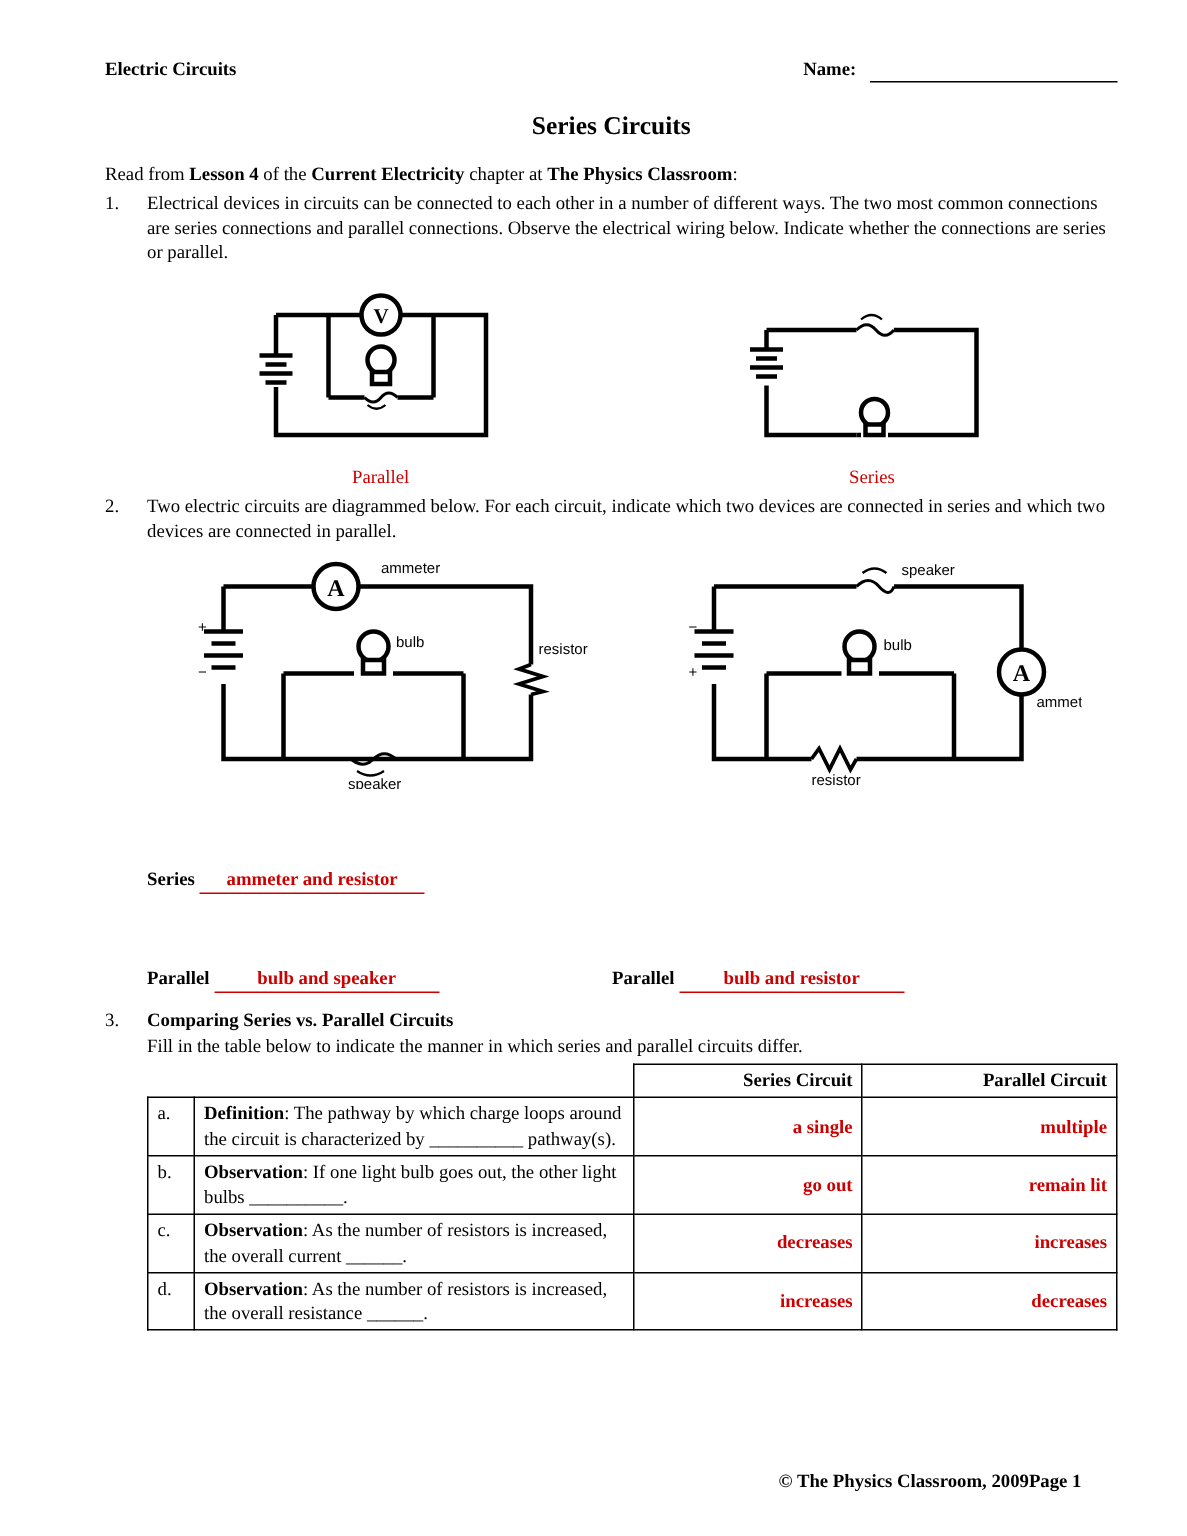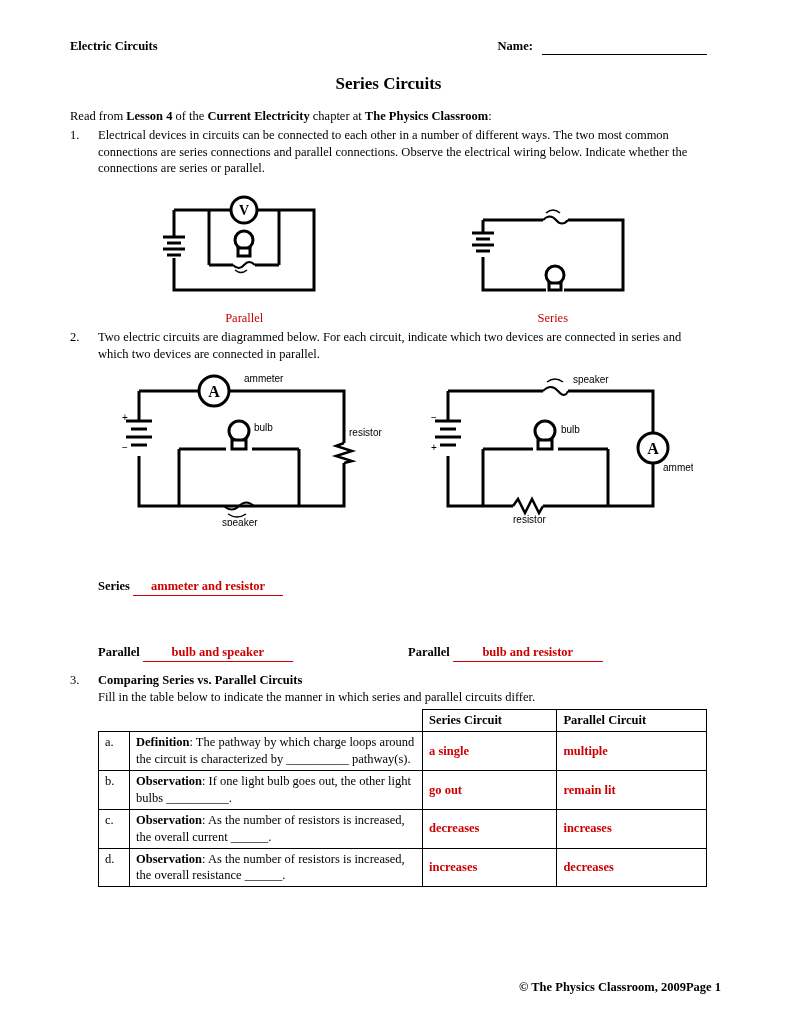--- a/index.html
+++ b/index.html
@@ -6,21 +6,21 @@
     font-family: "Book Antiqua", Palatino, serif;
     font-size: 12.5px;
     line-height: 1.35;
     margin: 0;
     background: #fff;
     color: #000;
   }
   .page {
     width: 791px;
     height: 1024px;
-    padding: 38px 84px 30px 70px;
+    padding: 38px 46px 30px 70px;
     box-sizing: border-box;
     position: relative;
   }
   .header-row {
     display: flex;
     justify-content: space-between;
     font-weight: bold;
     margin-bottom: 18px;
   }
   .name-line {
@@ -76,24 +76,24 @@
     border-collapse: collapse;
     width: 100%;
     margin-top: 4px;
     font-size: 12.5px;
   }
   table.compare td, table.compare th {
     border: 1px solid #000;
     padding: 2px 6px;
     vertical-align: top;
   }
-  table.compare th { font-weight: bold; text-align:left; }
+  table.compare th { font-weight: bold; text-align:right; }
   table.compare .letter { width: 18px; }
   table.compare .desc { width: 280px; }
-  table.compare .val { text-align:left; vertical-align: middle; color:#c00; font-weight:bold; }
+  table.compare .val { text-align:right; vertical-align: middle; color:#c00; font-weight:bold; }
   .footer {
     position: absolute;
     bottom: 28px;
     left: 70px;
     right: 70px;
     display: flex;
     justify-content: flex-end;
     font-weight: bold;
     border-top: none;
   }

